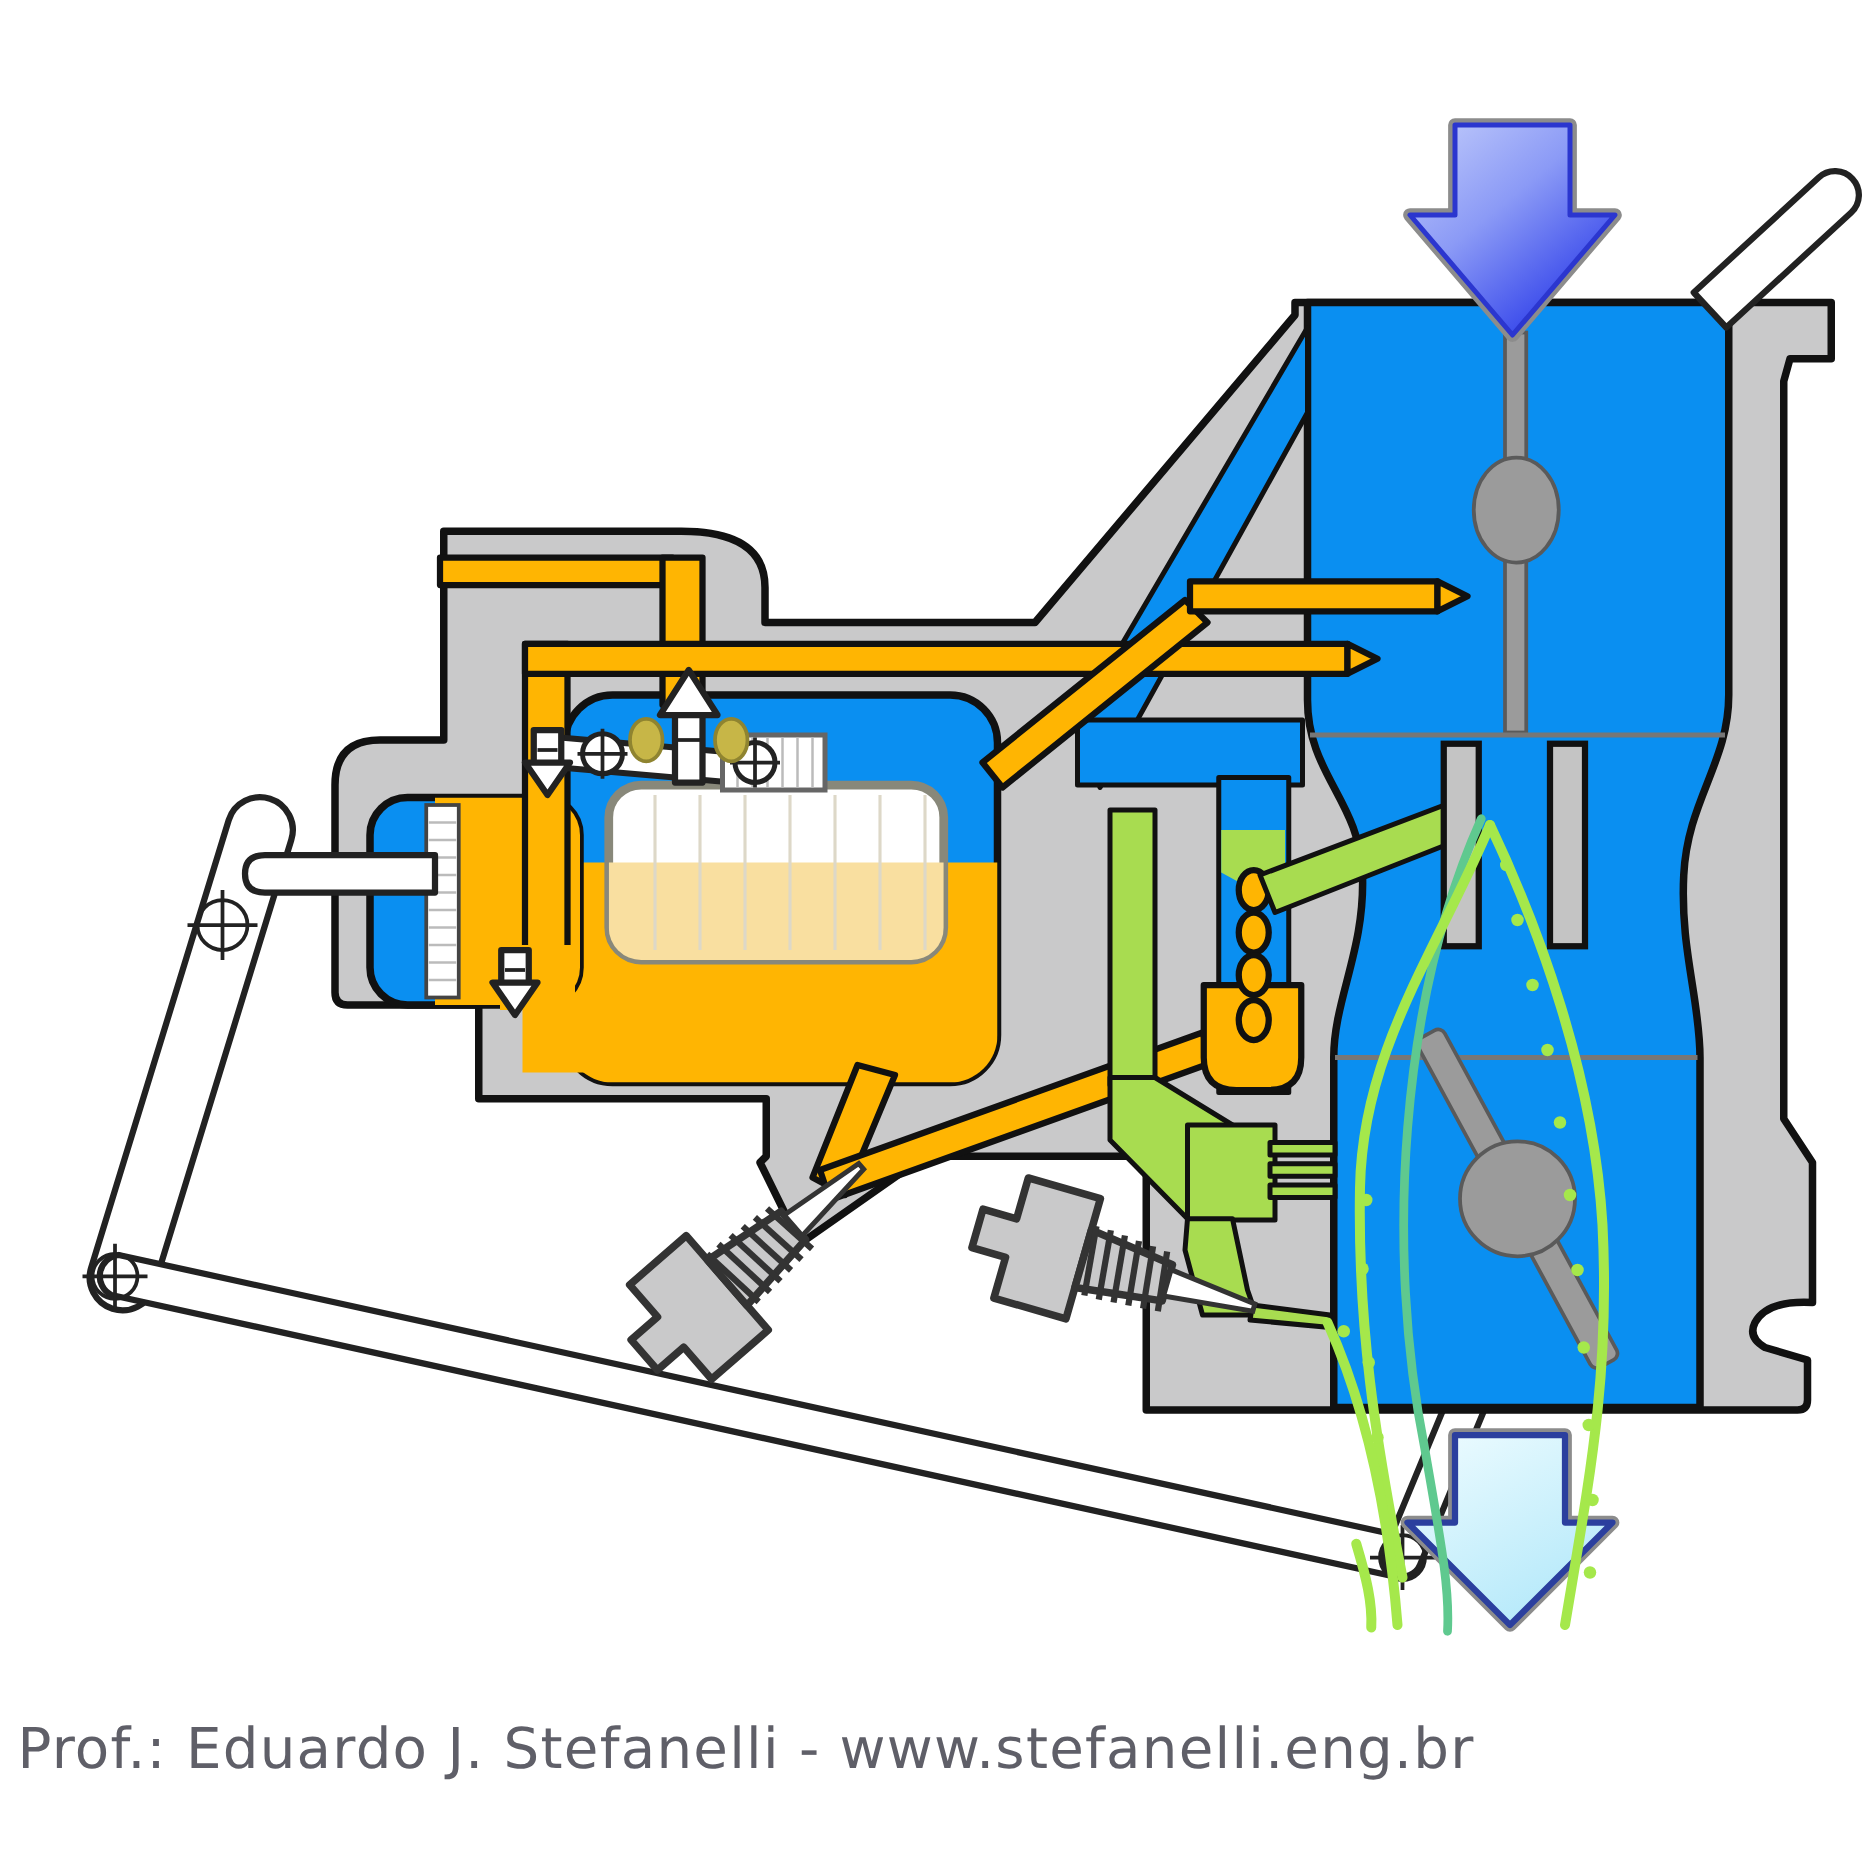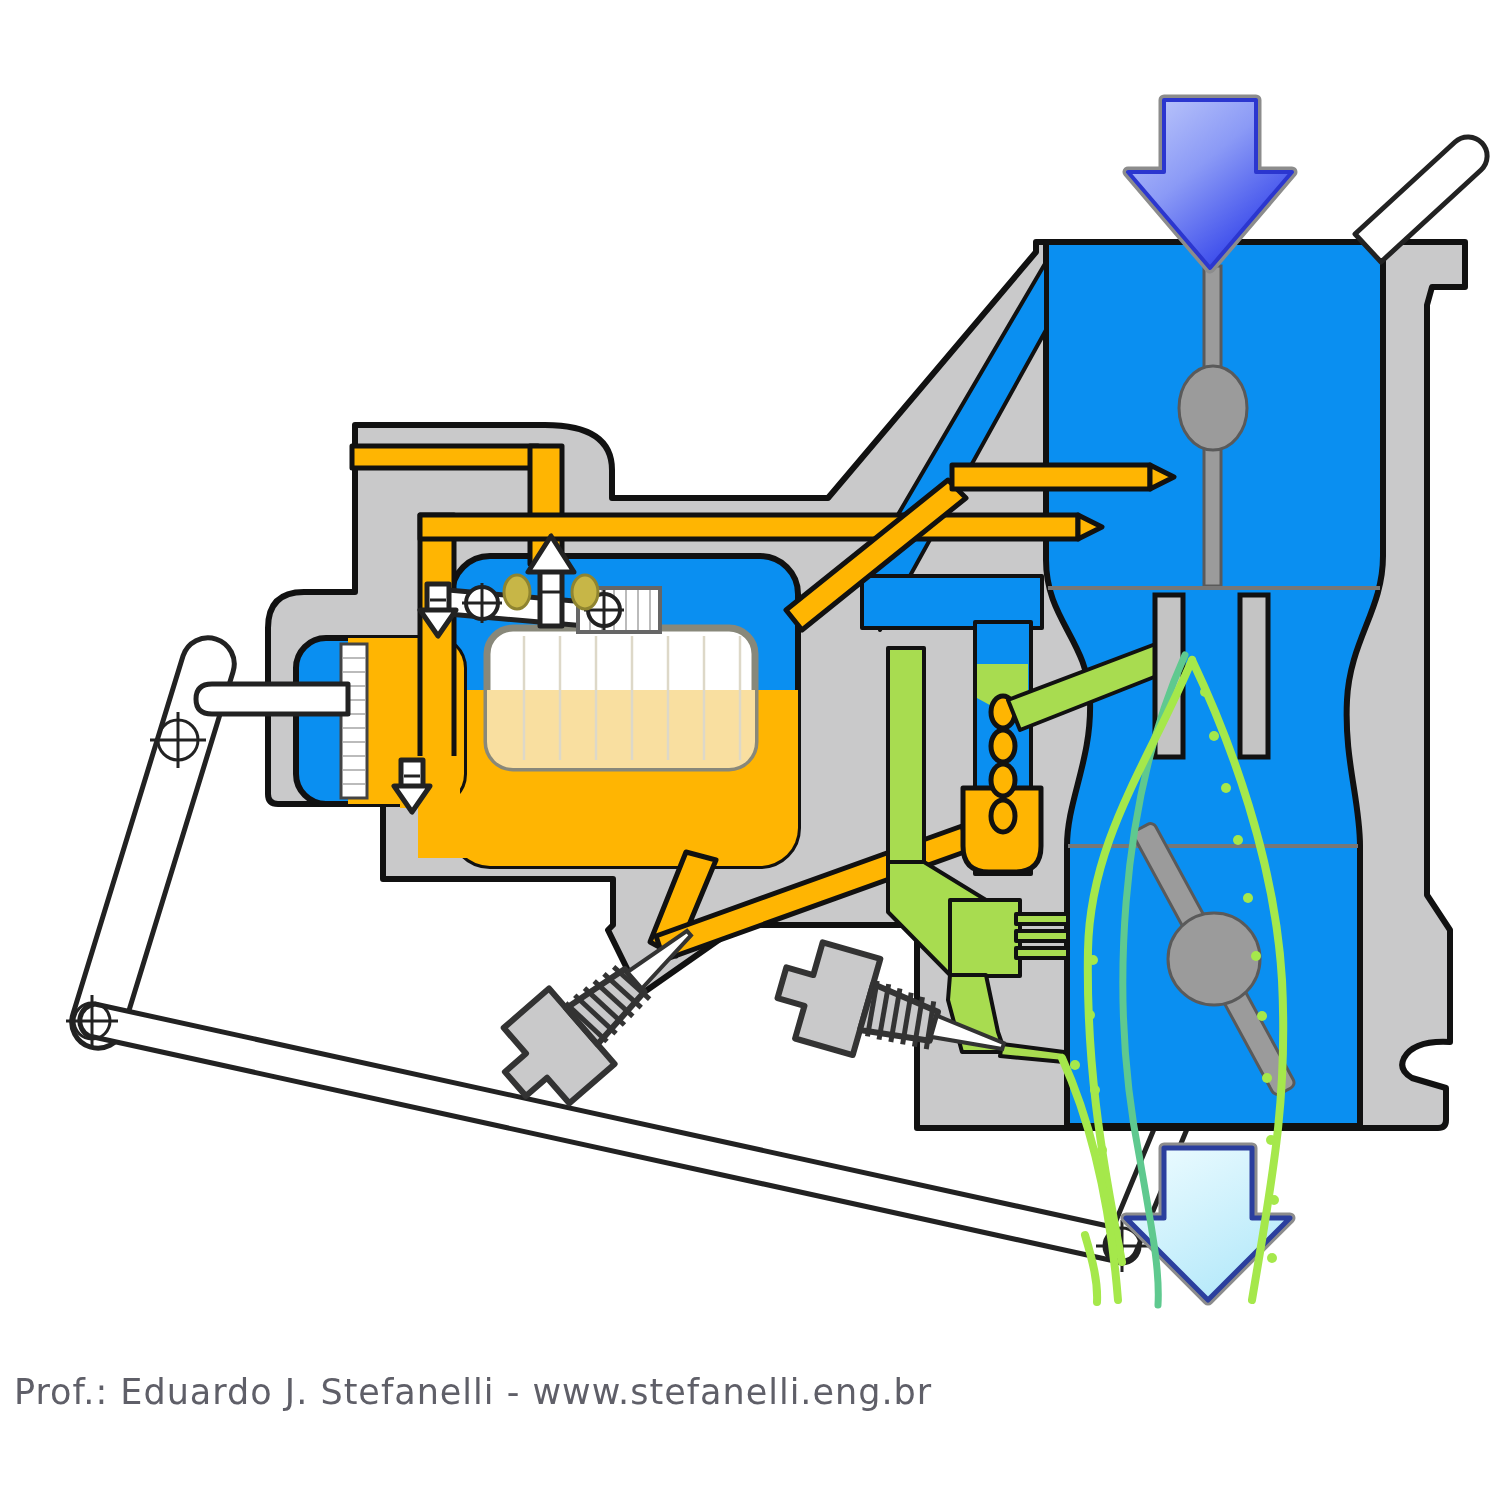--- a/index.html
+++ b/index.html
@@ -17,21 +17,21 @@
   .metal-dark{fill:var(--c-metal);stroke:var(--c-metal_edge);stroke-width:3;}
   .screw{fill:var(--c-body);stroke:#333;stroke-width:6;stroke-linejoin:round;}
   .seam{stroke:#777;stroke-width:4;fill:none;}
   .rib{stroke:#ddd8c8;stroke-width:2.5;}
   .drib{stroke:#bbb;stroke-width:2;}
   .cross{stroke:#222;stroke-width:3;fill:none;}
   .spray{fill:none;stroke:var(--c-spray);stroke-width:8;stroke-linecap:round;}
   .spray2{fill:none;stroke:var(--c-spray2);stroke-width:7;stroke-linecap:round;}
   .dot{fill:var(--c-spray);stroke:none;}
   .olive{fill:var(--c-olive);stroke:var(--c-olive_edge);stroke-width:3;}
-  .caption{position:absolute;left:14px;top:1372px;font-size:35px;color:var(--c-text);
+  .caption{position:absolute;left:14px;top:1372px;font-size:45px;color:var(--c-text);
            letter-spacing:1px;white-space:nowrap;}
 </style>
 </head>
 <body>
 
 <div class="stage">
 <svg width="1500" height="1500" viewBox="0 0 1500 1500">
   <defs>
     <linearGradient id="gradTop" x1="0" y1="0" x2="0.8" y2="1">
       <stop offset="0" style="stop-color:var(--c-arrow_top_a)"></stop>

